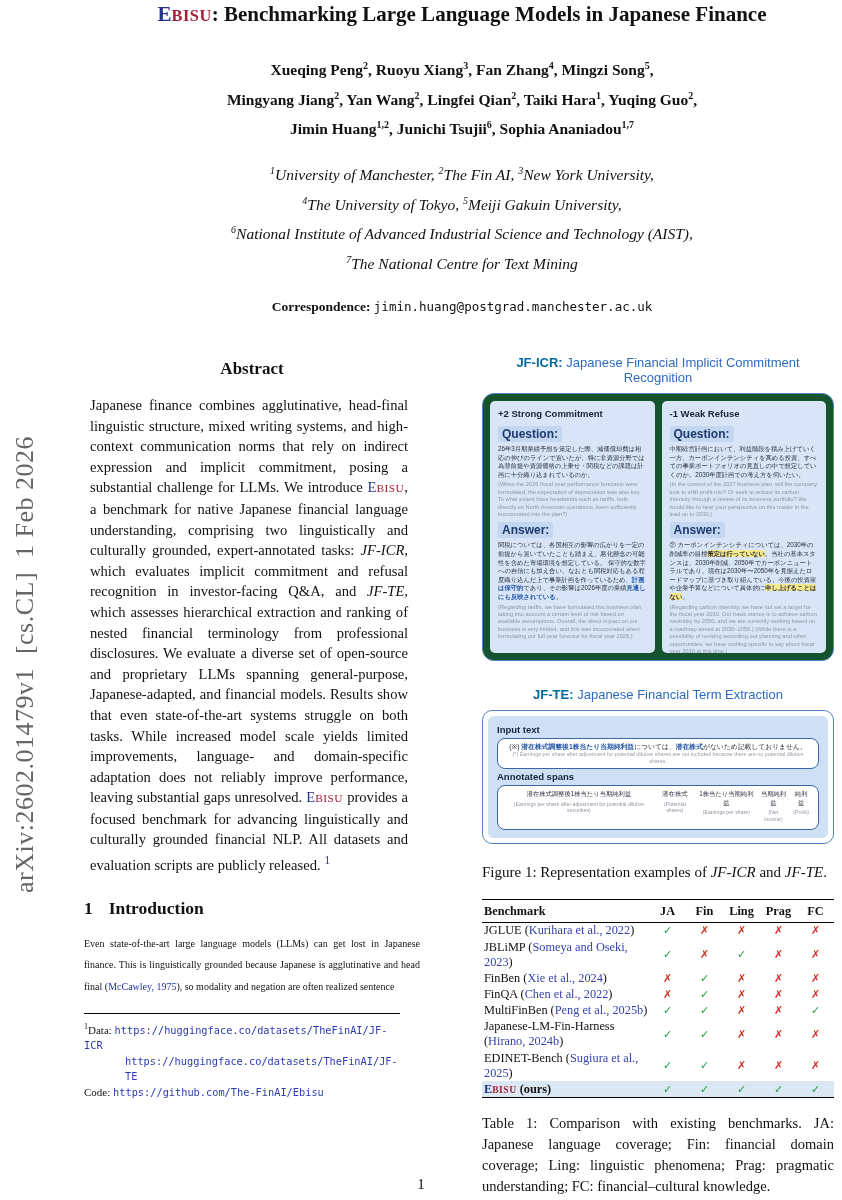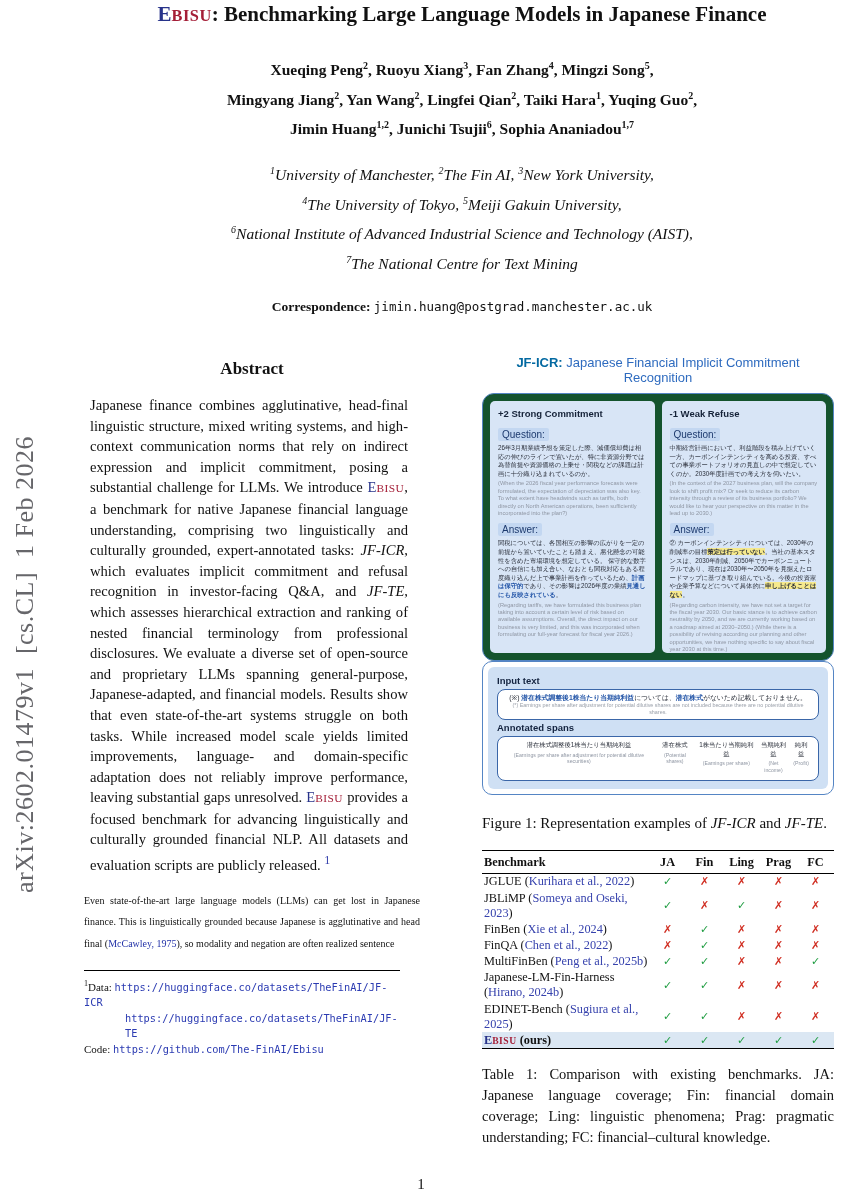--- a/index.html
+++ b/index.html
@@ -42,22 +42,22 @@
   .fn-line2{padding-left:41px;}
   
   .fig{font-family:"Liberation Sans",sans-serif;}
   .fig-heading{text-align:center;font-size:13px;margin-bottom:8px;}
   .fig-heading .fig-label{font-weight:bold;color:#0369a1;}
   .fig-heading .fig-title{color:#2e6bbf;font-weight:500;}
   .jficr-box{border:1.6px solid #5585c4;border-radius:12px;background:#14532d;padding:7px;
              display:flex;gap:7px;height:268px;box-sizing:border-box;}
   .panel{background:#d8e5f6;border-radius:5px;padding:7px 8px;width:50%;box-sizing:border-box;overflow:hidden;}
   .panel-title{font-size:9.5px;font-weight:bold;color:#152238;margin-bottom:5px;}
-  .qa-chip{display:inline-block;background:#c3d7f1;color:#1d3a6e;font-weight:normal;
-           font-size:10px;padding:1px 4px;border-radius:2px;margin:2px 0 3px 0;}
+  .qa-chip{display:inline-block;background:#c3d7f1;color:#1d3a6e;font-weight:bold;
+           font-size:12px;padding:1px 4px;border-radius:2px;margin:2px 0 3px 0;}
   .ja{font-size:6.3px;line-height:8.6px;color:#2a2f3a;word-break:break-all;}
   .en{font-size:5.7px;line-height:7.4px;color:#8f96a3;margin-top:2px;margin-bottom:2px;}
   .ja .b-blue{color:#2456a8;font-weight:bold;}
   .ja .hl{background:#f6e98c;font-weight:bold;}
   .jfte-heading{margin-top:26px;}
   .jfte-box{border:1.6px solid #5585c4;border-radius:10px;background:#fff;padding:5px;box-sizing:border-box;}
   .jfte-inner{background:#cfe0f4;border-radius:6px;padding:6px 9px 8px 9px;}
   .jfte-label{font-size:9.5px;font-weight:bold;color:#13233f;margin:2px 0 3px 0;}
   .white-box{background:#fff;border:1.3px solid #3a66a8;border-radius:8px;padding:3px 8px;}
   .input-ja{font-size:6.8px;line-height:9px;color:#232832;text-align:center;word-break:break-all;}
@@ -121,20 +121,23 @@
       <span class="corr-label">Correspondence:</span>
       <span class="email">jimin.huang@postgrad.manchester.ac.uk</span>
     </div>
   </div>
 
   <div class="col-left">
     <div class="abs-heading">Abstract</div>
     <div class="abs-text">
       <span>Japanese finance combines agglutinative, head-final linguistic structure, mixed writing systems, and high-context communication norms that rely on indirect expression and implicit commitment, posing a substantial challenge for LLMs. We introduce </span><span class="eb"><span class="eb-e">E</span><span class="eb-r">BISU</span></span><span>, a benchmark for native Japanese financial language understanding, comprising two linguistically and culturally grounded, expert-annotated tasks: </span><span class="task-it">JF-ICR</span><span>, which evaluates implicit commitment and refusal recognition in investor-facing Q&amp;A, and </span><span class="task-it">JF-TE</span><span>, which assesses hierarchical extraction and ranking of nested financial terminology from professional disclosures. We evaluate a diverse set of open-source and proprietary LLMs spanning general-purpose, Japanese-adapted, and financial models. Results show that even state-of-the-art systems struggle on both tasks. While increased model scale yields limited improvements, language- and domain-specific adaptation does not reliably improve performance, leaving substantial gaps unresolved. </span><span class="eb"><span class="eb-e">E</span><span class="eb-r">BISU</span></span><span> provides a focused benchmark for advancing linguistically and culturally grounded financial NLP. All datasets and evaluation scripts are publicly released. </span><sup class="fn-mark">1</sup>
     </div>
+    <div class="sec-heading">
+      <span class="sec-num">1</span><span>Introduction</span>
+    </div>
     <div class="intro-text">
       <span>Even state-of-the-art large language models (LLMs) can get lost in Japanese finance. This is linguistically grounded because Japanese is agglutinative and head final (</span><span class="cite-link">McCawley, 1975</span><span>), so modality and negation are often realized sentence</span>
     </div>
     <div class="footnote">
       <div><sup>1</sup><span>Data: </span><span class="url">https://huggingface.co/datasets/TheFinAI/JF-ICR</span></div>
       <div class="fn-line2"><span class="url">https://huggingface.co/datasets/TheFinAI/JF-TE</span></div>
       <div><span>Code: </span><span class="url">https://github.com/The-FinAI/Ebisu</span></div>
     </div>
   </div>
 
@@ -168,20 +171,24 @@
           <div class="ja">
             <span>② カーボンインテンシティについては、2030年の削減率の目標</span><span class="hl">策定は行っていない</span><span>。当社の基本スタンスは、2030年削減、2050年でカーボンニュートラルであり、現在は2030年〜2050年を見据えたロードマップに基づき取り組んでいる。今後の投資家や企業予算などについて具体的に</span><span class="hl">申し上げることはない</span><span>。</span>
           </div>
           <div class="en">
             <span>(Regarding carbon intensity, we have not set a target for the fiscal year 2030. Our basic stance is to achieve carbon neutrality by 2050, and we are currently working based on a roadmap aimed at 2030–2050.)</span>
             <span>(While there is a possibility of revising according our planning and other opportunities, we have nothing specific to say about fiscal year 2030 at this time.)</span>
           </div>
         </div>
       </div>
 
+      <div class="fig-heading jfte-heading">
+        <span class="fig-label">JF-TE:</span>
+        <span class="fig-title">Japanese Financial Term Extraction</span>
+      </div>
 
       <div class="jfte-box">
         <div class="jfte-inner">
           <div class="jfte-label">Input text</div>
           <div class="white-box">
             <div class="input-ja">
               <span>(※) </span><span class="b-blue">潜在株式調整後1株当たり当期純利益</span><span>については、</span><span class="b-blue">潜在株式</span><span>がないため記載しておりません。</span>
             </div>
             <div class="input-en">(*) Earnings per share after adjustment for potential dilutive shares are not included because there are no potential dilutive shares.</div>
           </div>

